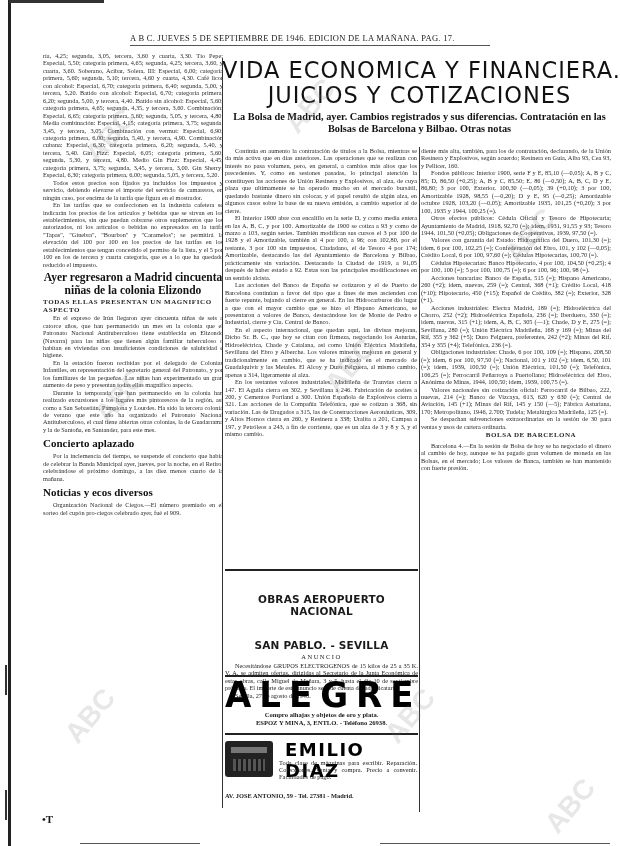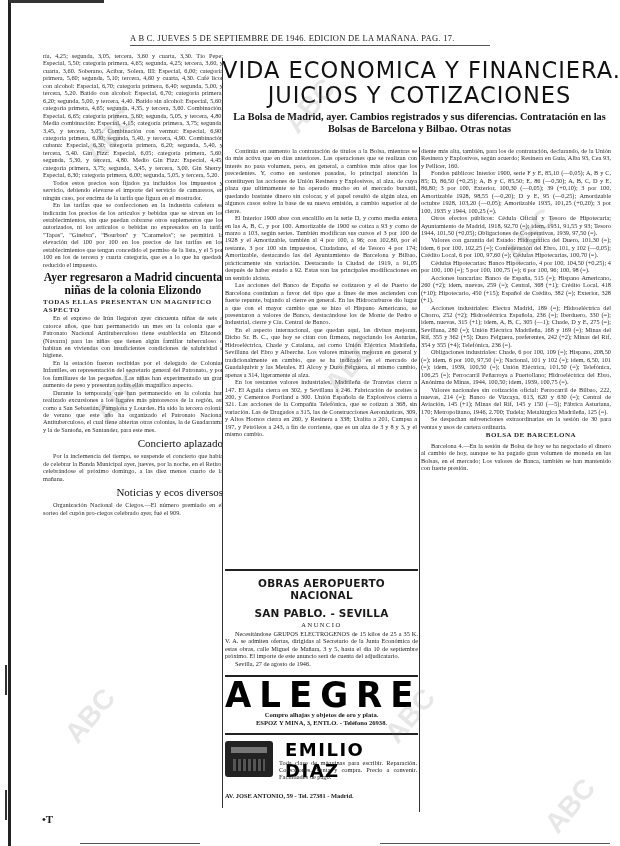--- a/index.html
+++ b/index.html
@@ -17,24 +17,24 @@
   .col2 { left:225px; width:192px; top:147px; height:420px; }
   .col3 { left:421px; width:190px; top:147px; height:560px; }
   .vrule { position:absolute; width:1px; background:#333; }
   .p { text-indent:10px; margin:0; }
   .masthead { position:absolute; left:222px; top:58px; width:395px; text-align:center; }
   .mh1 { font-family:"DejaVu Sans", sans-serif; font-size:22.5px; letter-spacing:1px; line-height:25px;
          color:#111; font-weight:normal; white-space:nowrap; }
   .mh-sub { font-size:10.3px; font-weight:bold; line-height:12px; margin-top:3px; color:#111; }
   .head2 { font-weight:bold; font-size:11.5px; text-align:center; line-height:13px; margin:3px 0 1px; color:#111; }
   .head-caps { font-weight:bold; font-size:7px; text-align:left; letter-spacing:0.6px; line-height:8px;font-family:Liberation Serif, serif; }
-  .head3 { font-weight:normal; font-size:11px; text-align:right; line-height:13px; margin:4px 0 2px; color:#111; }
+  .head3 { font-weight:bold; font-size:11px; text-align:left; line-height:13px; margin:4px 0 2px; color:#111; }
   .ad-box { position:absolute; left:225px; width:193px; border-top:2px solid #222; }
   .ad-aero { top:569px; height:104px; }
-  .ad-aero .t1 { font-family:"DejaVu Sans", sans-serif; font-weight:bold; font-size:10.5px; text-align:center; line-height:12px; margin-top:6px; letter-spacing:0.2px; }
+  .ad-aero .t1 { font-family:"DejaVu Sans", sans-serif; font-weight:bold; font-size:10.5px; text-align:center; line-height:12px; margin-top:22px; letter-spacing:0.2px; }
   .ad-aero .t2 { font-size:6.5px; text-align:center; letter-spacing:1.5px; margin:2px 0; }
   .ad-aero .body { font-size:6.3px; line-height:7.4px; text-align:justify; }
   .ad-alegre { top:675px; height:52px; border-top:2px solid #222; }
   .alegre-word { font-family:"DejaVu Sans", sans-serif; font-weight:bold; font-size:34px; letter-spacing:8px;
                  text-align:center; line-height:34px; color:#000; transform:scaleY(1.05); }
   .alegre-sub { font-size:6.6px; font-weight:bold; text-align:center; line-height:7.5px; }
   .ad-emilio { top:733px; height:64px; border-top:2px solid #222; }
   .emilio-img { position:absolute; left:0; top:6px; width:48px; height:36px; background:#222;
                 border-radius:3px; }
   .emilio-img:before { content:""; position:absolute; left:6px; top:6px; width:36px; height:6px; background:#777; }

